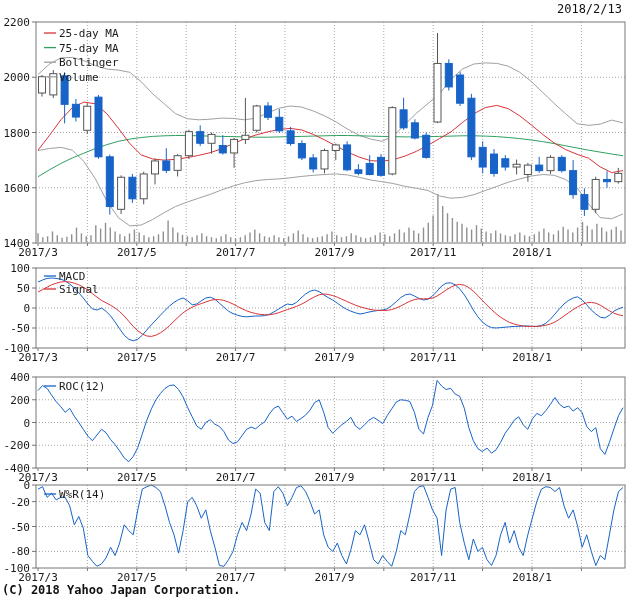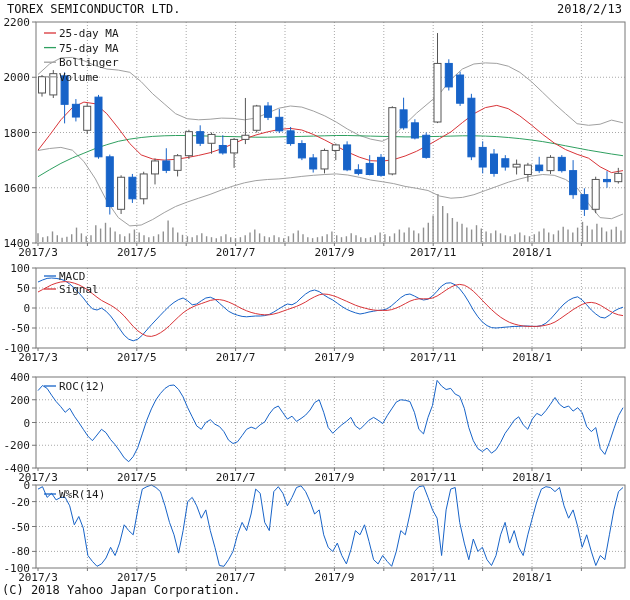--- a/index.html
+++ b/index.html
@@ -1,29 +1,28 @@
 <!DOCTYPE html>
 <html><head>
 <meta charset="utf-8">
 <style>
   html,body{margin:0;padding:0;background:#fff;}
   #app{position:relative;width:630px;height:600px;background:#fff;
        font-family:"DejaVu Sans Mono",monospace;color:#111;overflow:hidden;}
   .hdr-title{position:absolute;left:7px;top:2px;font-size:12px;letter-spacing:0px;white-space:pre;}
   .hdr-date{position:absolute;right:8px;top:2px;font-size:12px;white-space:pre;}
-  .ftr-copy{position:absolute;left:2px;top:583px;font-size:12px;white-space:pre;}
+  .ftr-copy{position:absolute;left:2px;top:583px;font-size:12px;white-space:pre;font-weight:bold;}
   .ftr-url{position:absolute;right:2px;top:583px;font-size:12px;white-space:pre;}
   svg{position:absolute;left:0;top:0;}
   svg text{font-family:"DejaVu Sans Mono",monospace;}
 </style>
 </head>
 <body>
 
 <div id="app">
-  <span class="hdr-title">TOREX SEMICONDUCTOR LTD.</span>
   <span class="hdr-date">2018/2/13</span>
   <svg width="630" height="600" viewBox="0 0 630 600">
       <g>
         <line x1="38" y1="243" x2="38" y2="246" stroke="#777777"></line>
         <line x1="87.4" y1="22" x2="87.4" y2="243" stroke="#a8a8a8" stroke-dasharray="1 2"></line>
         <line x1="87.4" y1="243" x2="87.4" y2="246" stroke="#777777"></line>
         <line x1="136.8" y1="22" x2="136.8" y2="243" stroke="#a8a8a8" stroke-dasharray="1 2"></line>
         <line x1="136.8" y1="243" x2="136.8" y2="246" stroke="#777777"></line>
         <line x1="186.2" y1="22" x2="186.2" y2="243" stroke="#a8a8a8" stroke-dasharray="1 2"></line>
         <line x1="186.2" y1="243" x2="186.2" y2="246" stroke="#777777"></line>

